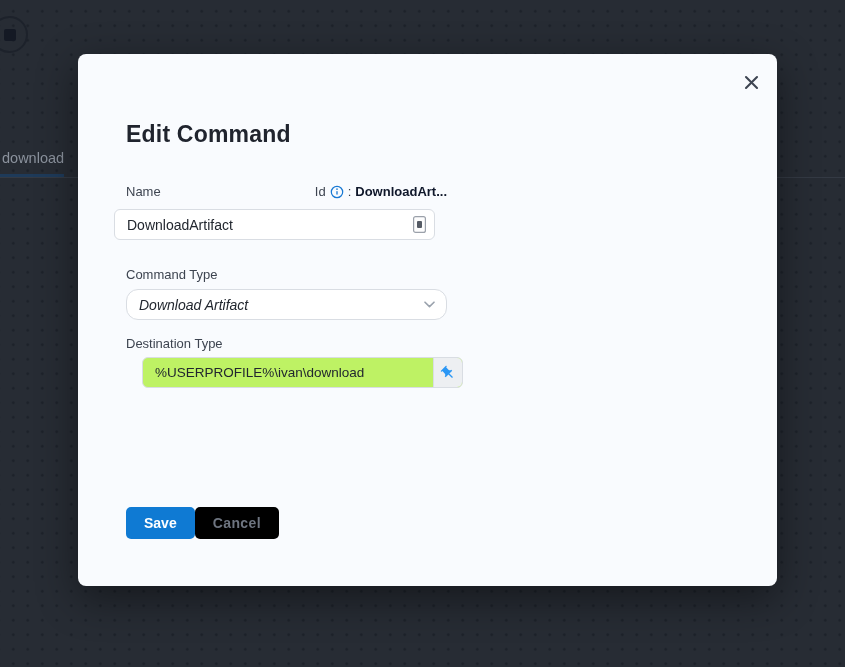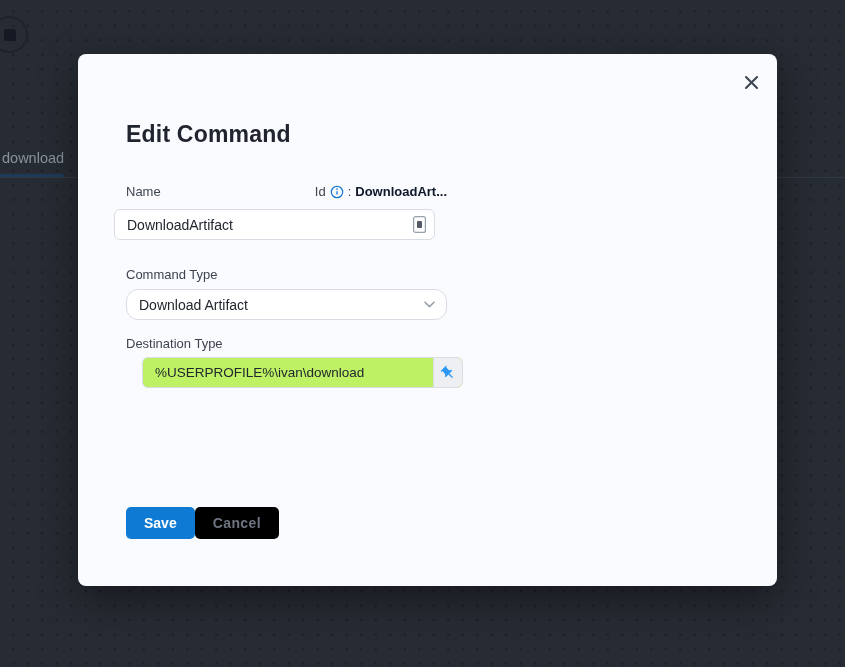--- a/index.html
+++ b/index.html
@@ -61,21 +61,21 @@
     font-size:14px;color:#22272f;padding:0 30px 0 12px;outline:none;
   }
   .input-wrap{position:absolute;left:36px;width:321px;height:31px;}
   .input-wrap.name{top:155px;}
   .autofill-badge{position:absolute;right:9px;top:7px;pointer-events:none;}
 
   .ct-label{position:absolute;left:48px;top:213px;}
   .select-box{
     position:absolute;left:48px;top:235px;box-sizing:border-box;width:321px;height:31px;
     border:1px solid #d9dde3;border-radius:12px;background:#ffffff;cursor:pointer;
-    display:flex;align-items:center;justify-content:space-between;padding:0 11px 0 12px;
+    display:flex;align-items:center;justify-content:space-between;padding:0 11px 0 12px;font-style:italic;
   }
   .select-value{font-size:14px;color:#22272f;}
 
   .dp-label{position:absolute;left:48px;top:282px;}
   .input-group{
     position:absolute;left:64px;top:303px;box-sizing:border-box;width:321px;height:31px;
     border:1px solid #d9dde3;border-radius:6px;background:#bef264;
     display:flex;overflow:hidden;
   }
   .input-group input{

